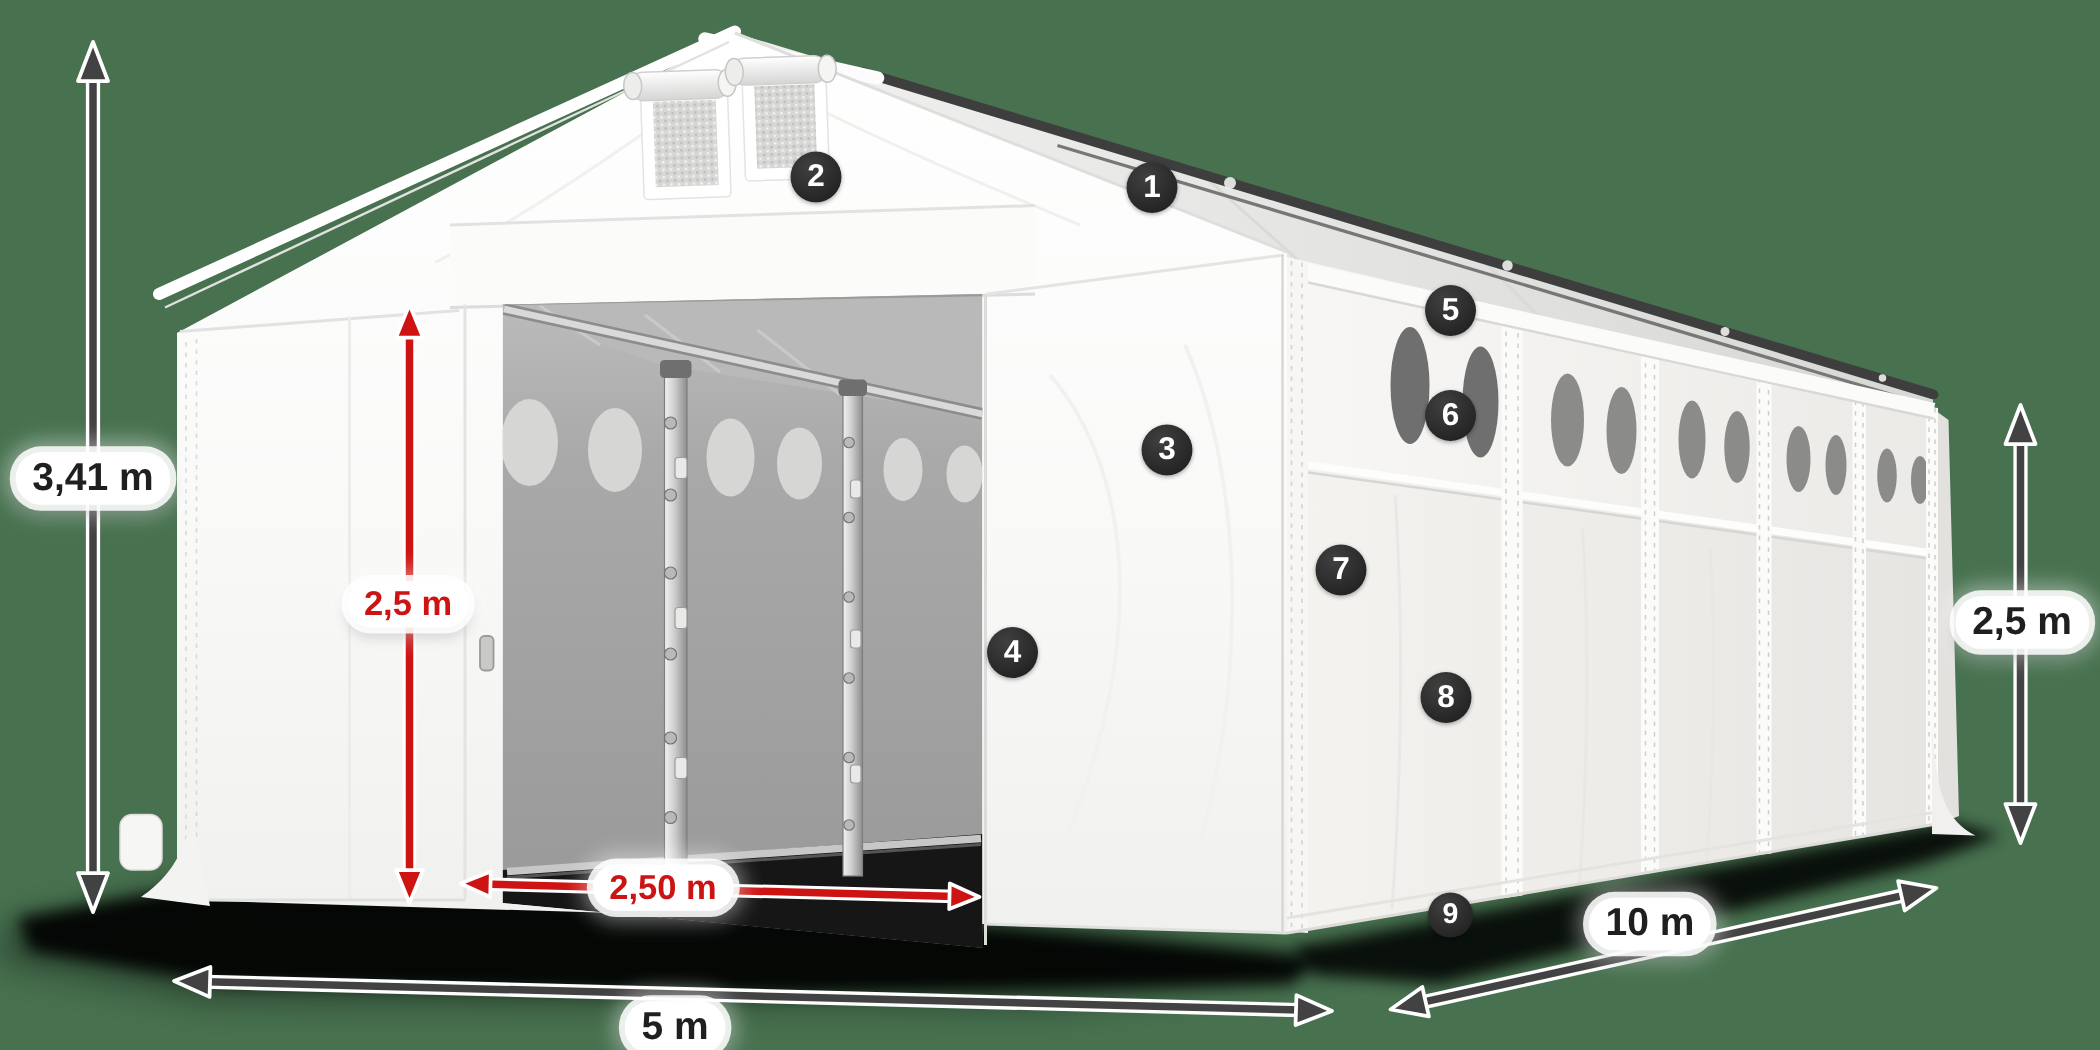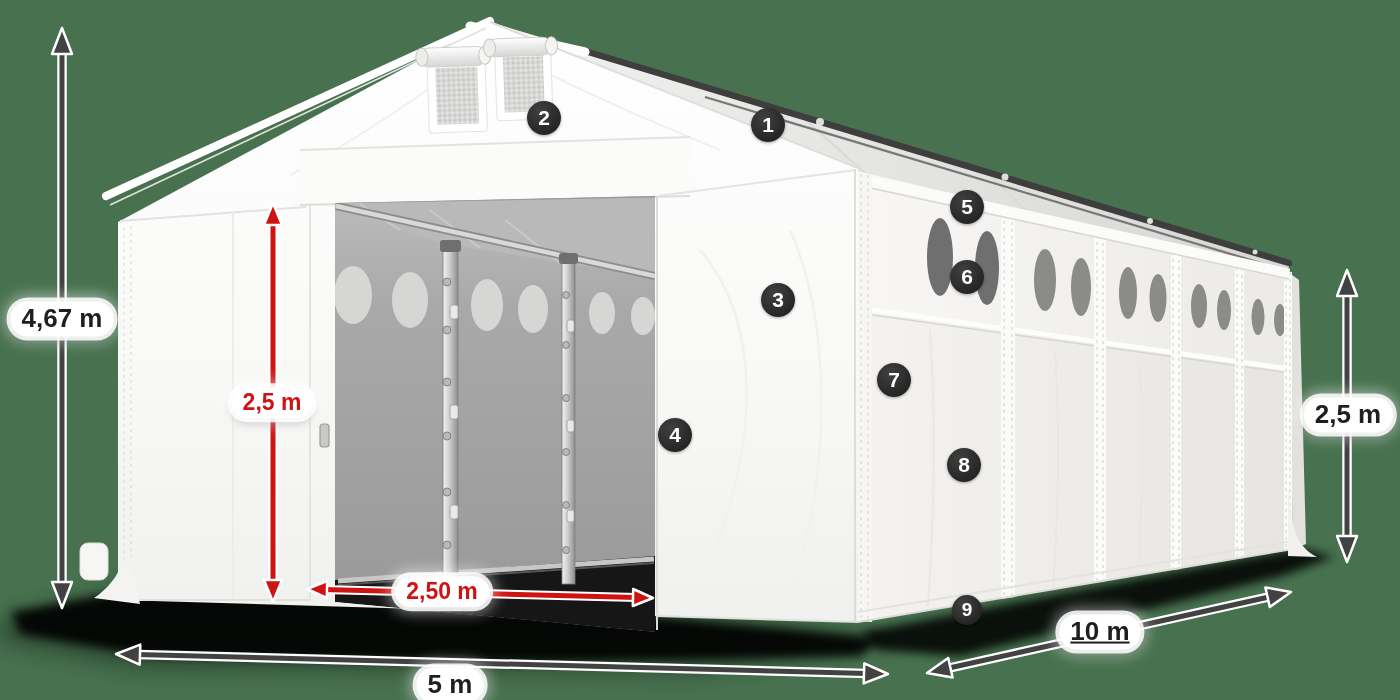--- a/index.html
+++ b/index.html
@@ -334,20 +334,20 @@
 <div class="marker" style="left:768px;top:125px;">1</div>
 <div class="marker" style="left:544px;top:118px;">2</div>
 <div class="marker" style="left:778px;top:300px;">3</div>
 <div class="marker" style="left:675px;top:435px;">4</div>
 <div class="marker" style="left:967px;top:207px;">5</div>
 <div class="marker" style="left:967px;top:277px;">6</div>
 <div class="marker" style="left:894px;top:380px;">7</div>
 <div class="marker" style="left:964px;top:465px;">8</div>
 <div class="marker small" style="left:967px;top:610px;">9</div>
 
-<div class="pill big" style="left:62px;top:319px;">4,67 m</div>
+<div class="pill big" style="left:62px;top:319px;">3,41 m</div>
 <div class="pill red" style="left:272px;top:403px;">2,5 m</div>
 <div class="pill red" style="left:442px;top:592px;">2,50 m</div>
 <div class="pill big" style="left:450px;top:661px;margin-top:24px;">5 m</div>
-<div class="pill big" style="left:1100px;top:632px;text-decoration:underline;">10 m</div>
+<div class="pill big" style="left:1100px;top:616px;">10 m</div>
 <div class="pill big" style="left:1348px;top:415px;">2,5 m</div>
 
 </div>
 
 </body></html>

